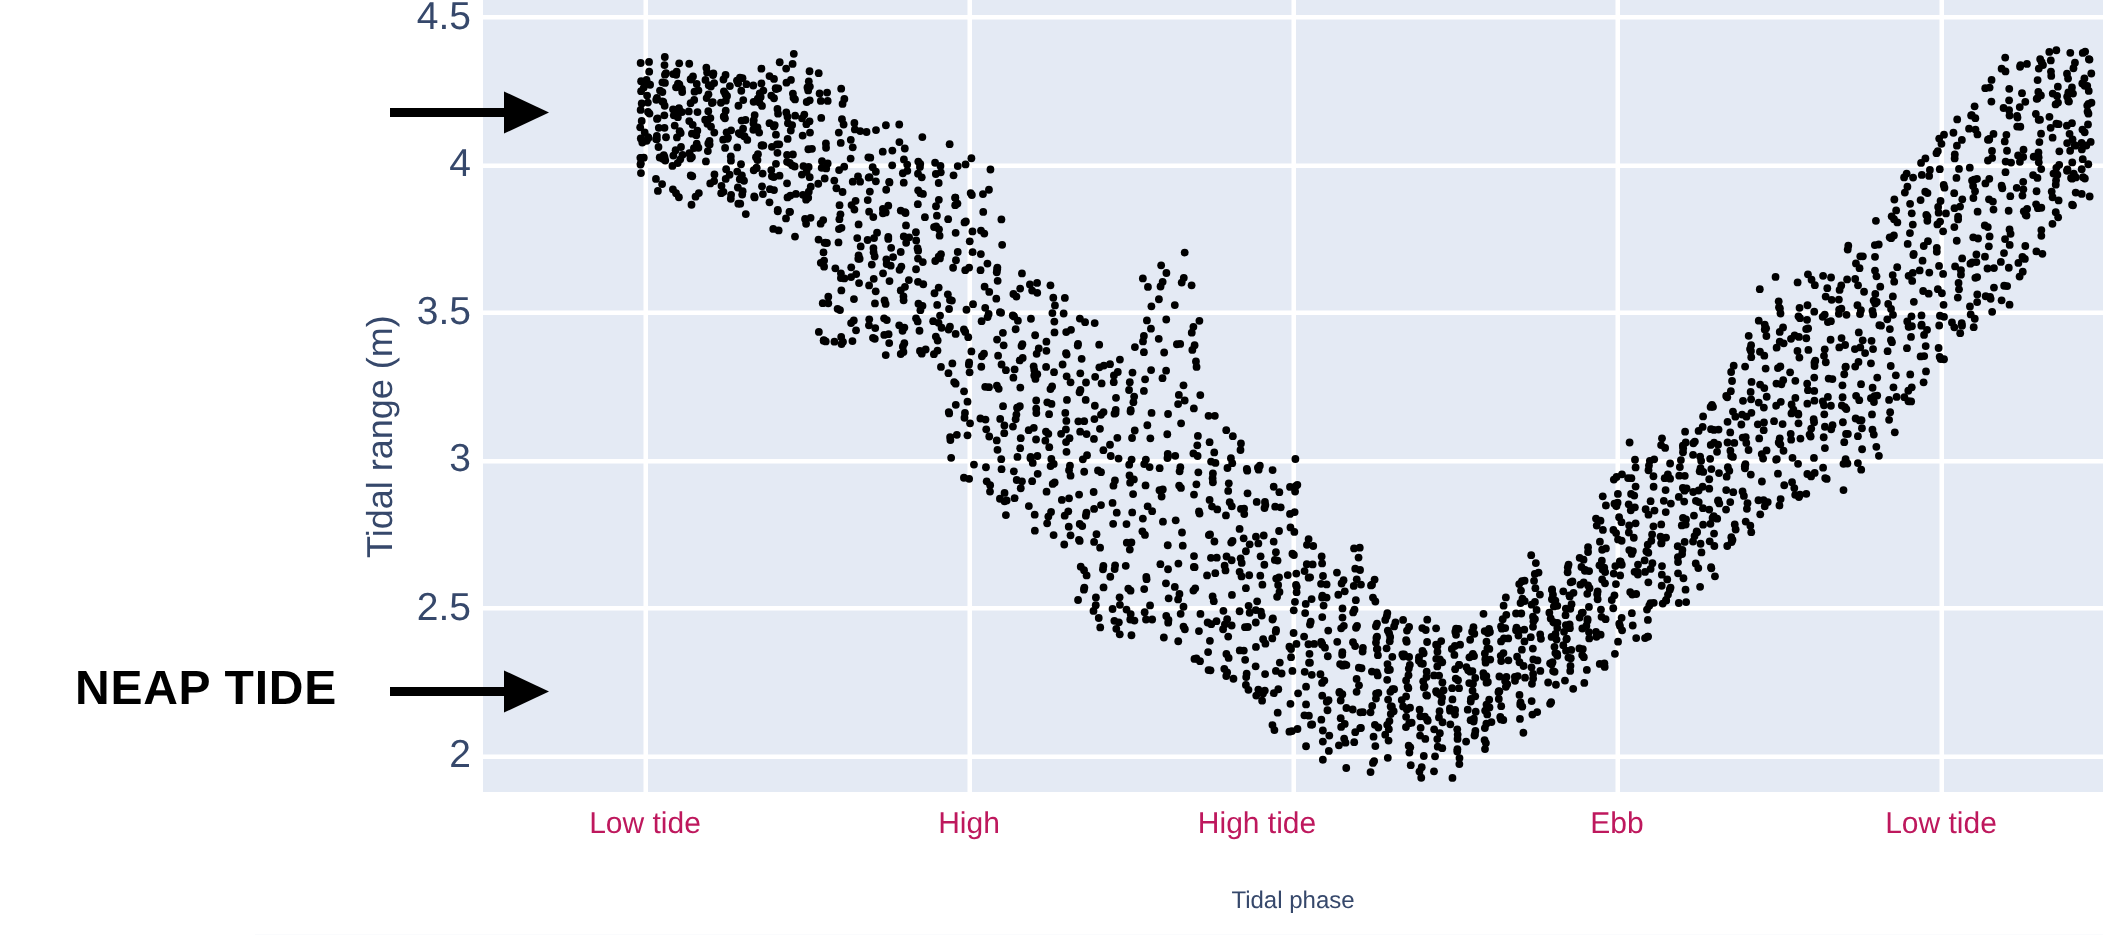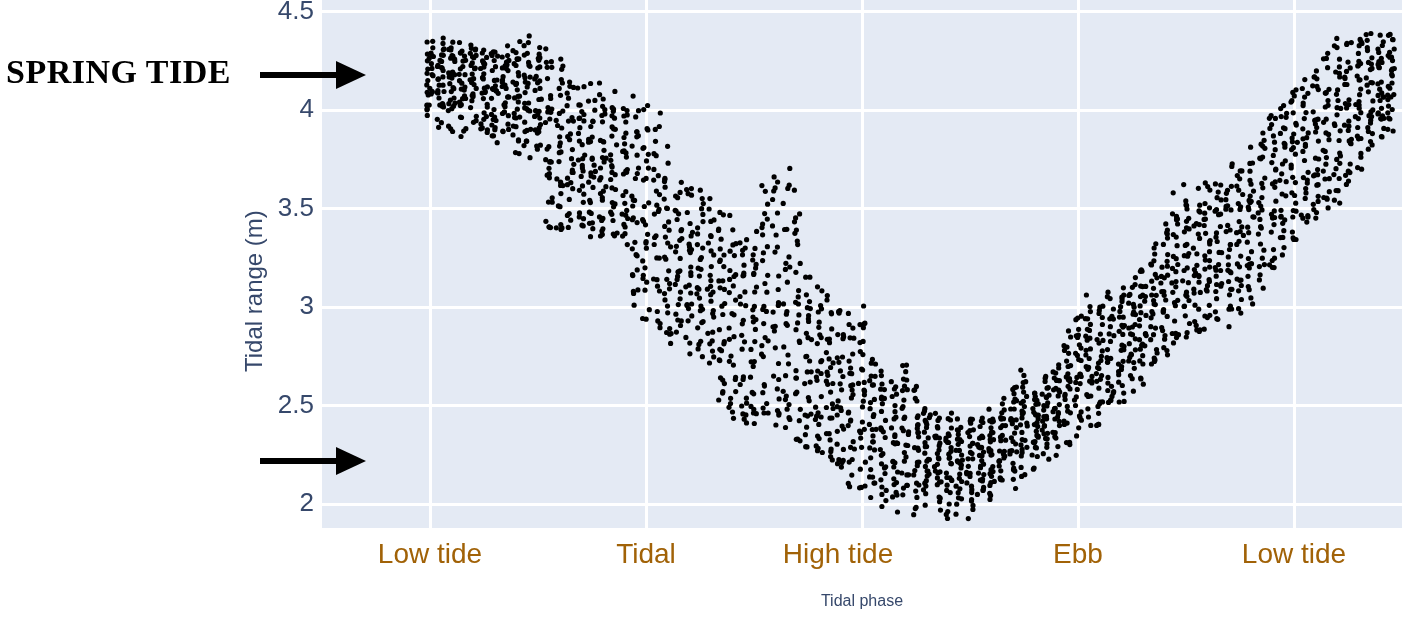--- a/index.html
+++ b/index.html
@@ -67,22 +67,22 @@
     transform-origin: 0 0;
     transform: rotate(-90deg);
     left: 240px;
     top: 372px;
   }
 
   
   .xtick {
     position: absolute;
     top: 538px;
-    color: #a16207;
-    font-size: 28px;
+    color: #be185d;
+    font-size: 20px;
     font-family: "Liberation Sans", sans-serif;
     white-space: nowrap;
     transform: translateX(-50%);
   }
   #xtitle {
     position: absolute;
     top: 592px;
     left: 862px;
     transform: translateX(-50%);
     color: #36486b;
@@ -2730,31 +2730,31 @@
       <div class="ytick" style="right: 1088px; top: 388.851px; margin-left: 20px;">2.5</div>
       <div class="ytick" style="right: 1088px; top: 290.343px;">3</div>
       <div class="ytick" style="right: 1088px; top: 191.836px; margin-left: 36px;">3.5</div>
       <div class="ytick" style="right: 1088px; top: 93.3284px;">4</div>
       <div class="ytick" style="right: 1088px; top: -5.1791px;">4.5</div>
     </div>
   <div id="ytitle">Tidal range (m)</div>
 
   <div id="xtick-layer">
       <div class="xtick" style="left: 430px;">Low tide</div>
-      <div class="xtick" style="left: 646px;">Tidal</div>
+      <div class="xtick" style="left: 646px;">High</div>
       <div class="xtick" style="left: 838px;">High tide</div>
       <div class="xtick" style="left: 1078px;">Ebb</div>
       <div class="xtick" style="left: 1294px;">Low tide</div>
     </div>
   <div id="xtitle">Tidal phase</div>
 
-  <div class="anno" id="spring-label" style="top: 52.8657px;">SPRING TIDE</div>
   <svg class="anno-arrow" id="spring-arrow" width="110" height="40" style="left: 258px; top: 54.8657px;">
     <line x1="2" y1="20" x2="84" y2="20" stroke="#000" stroke-width="6"></line>
     <polygon points="78,6 108,20 78,34" fill="#000"></polygon>
   </svg>
 
+  <div class="anno" id="neap-label" style="top: 440.015px;">NEAP TIDE</div>
   <svg class="anno-arrow" id="neap-arrow" width="110" height="40" style="left: 258px; top: 441.015px;">
     <line x1="2" y1="20" x2="84" y2="20" stroke="#000" stroke-width="6"></line>
     <polygon points="78,6 108,20 78,34" fill="#000"></polygon>
   </svg>
 
 </div>
 
 </body></html>

